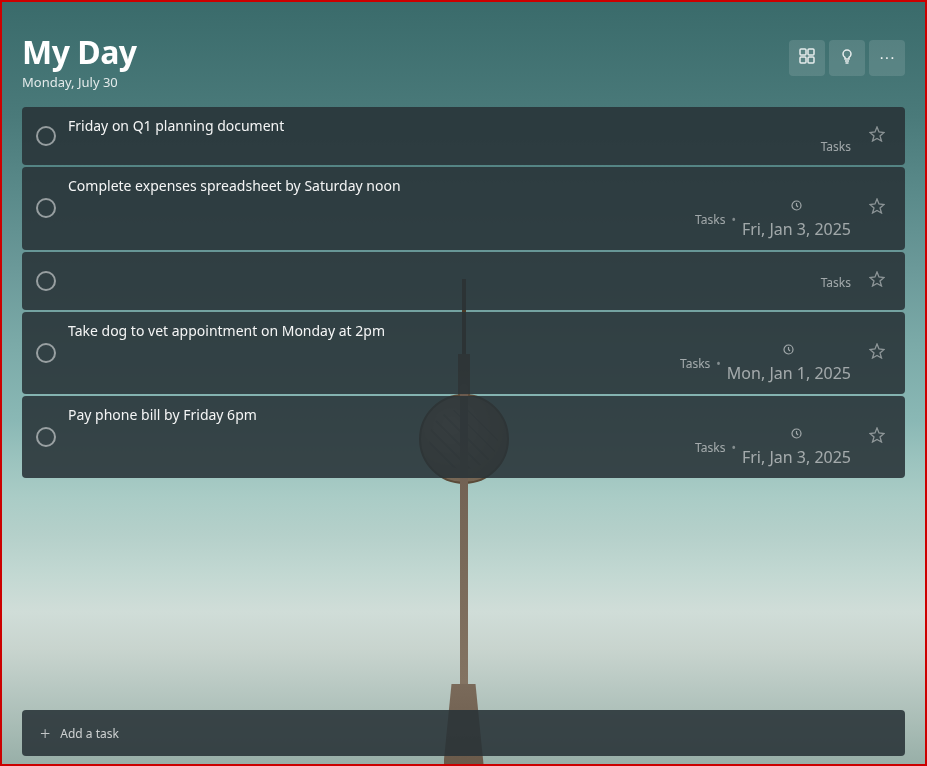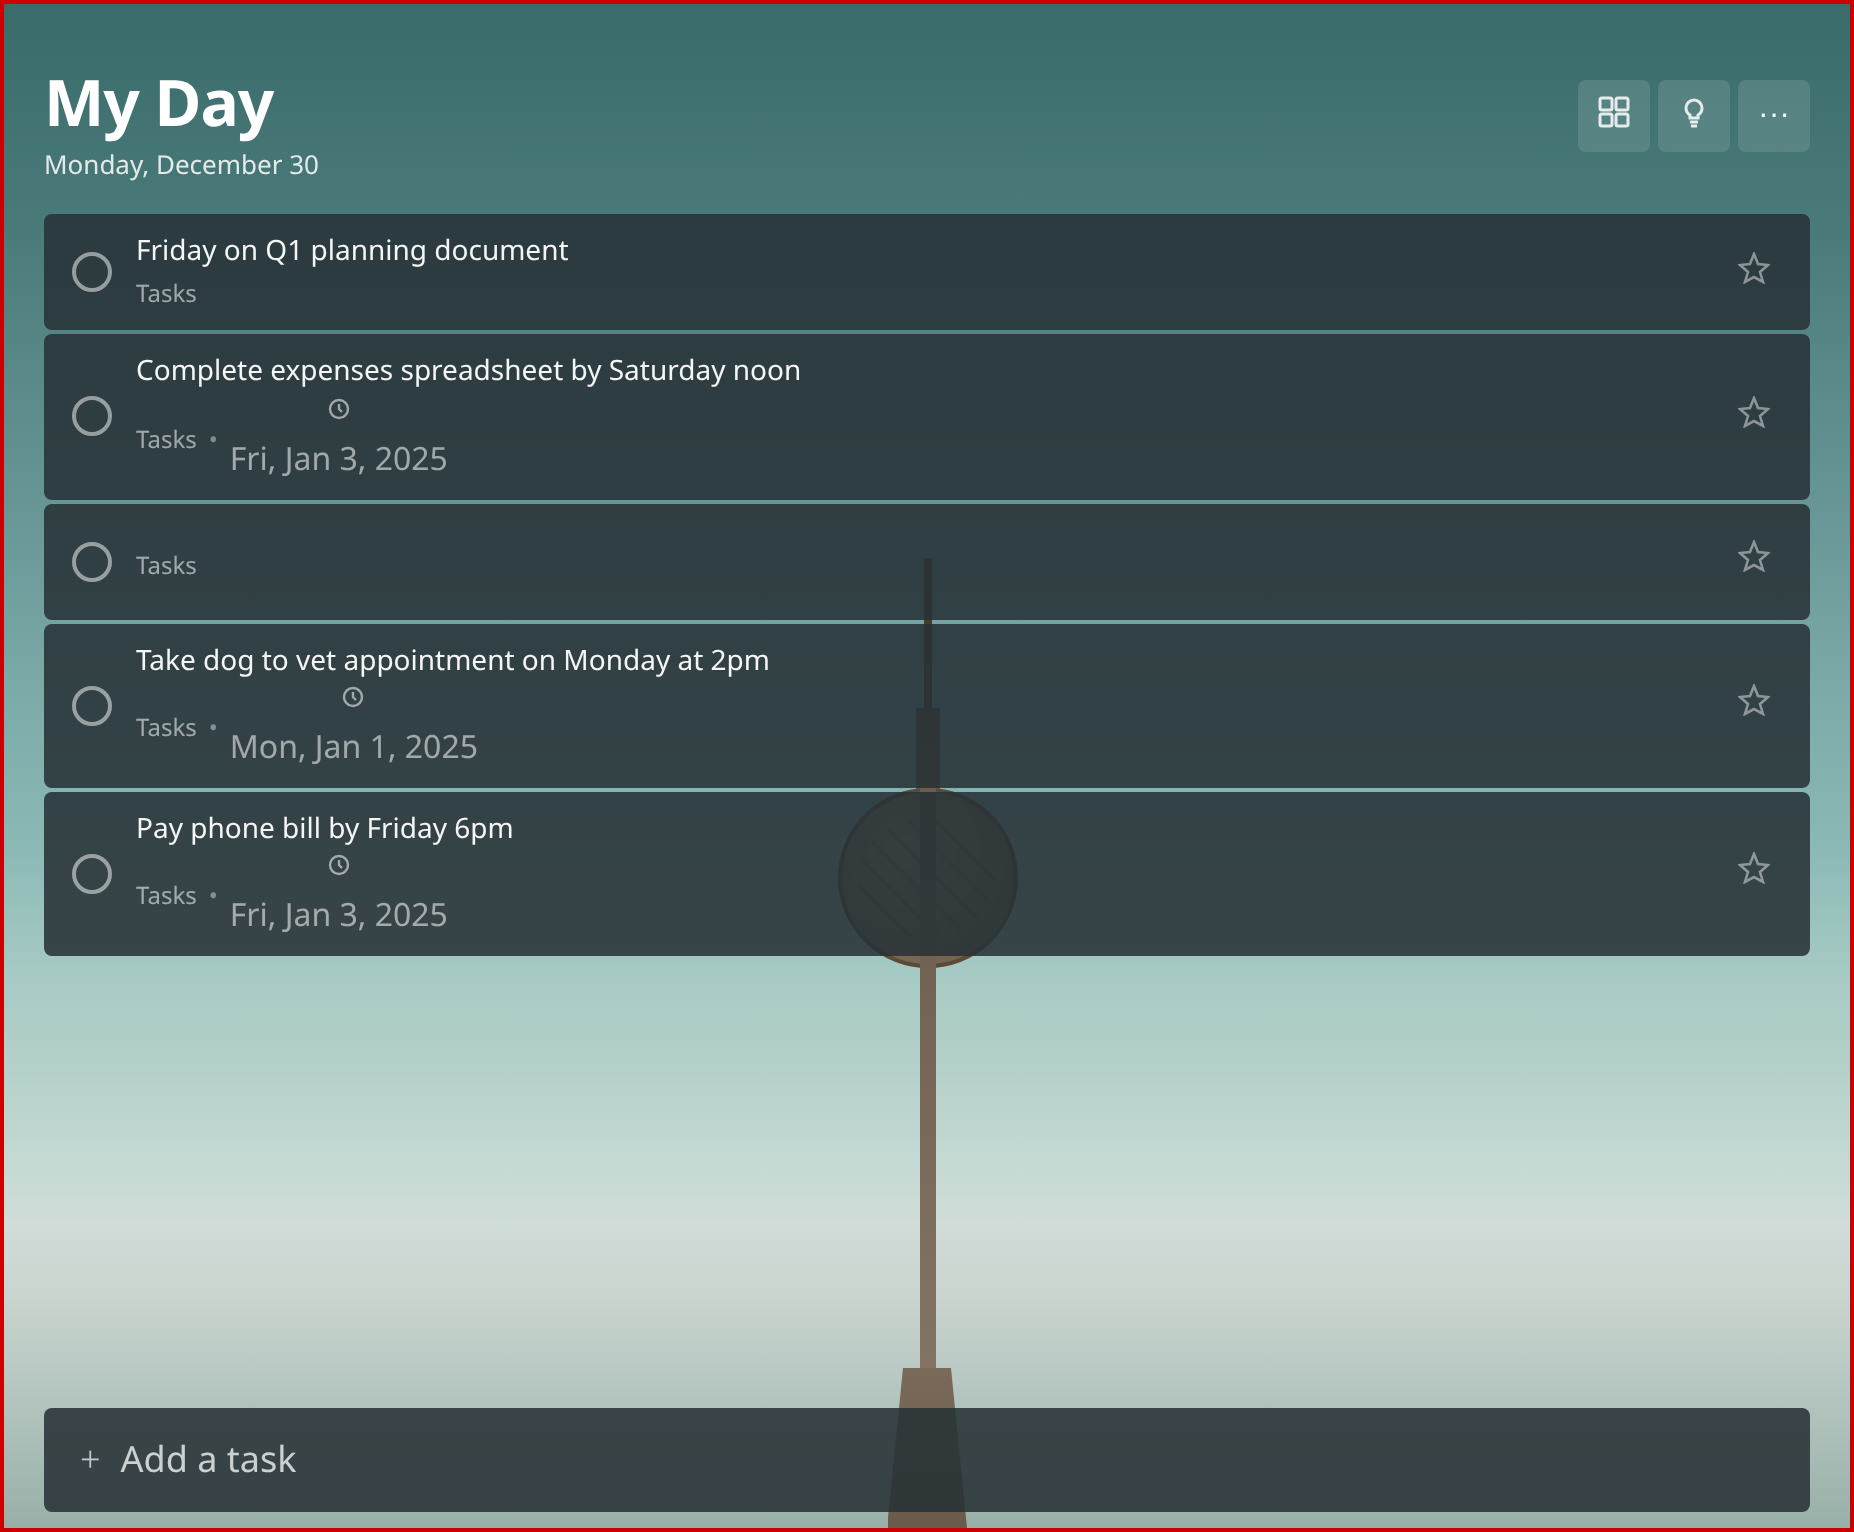--- a/index.html
+++ b/index.html
@@ -222,20 +222,21 @@
       color: rgba(255,255,255,0.95);
       font-weight: 400;
       line-height: 1.3;
     }
 
     .task-meta {
       display: flex;
       align-items: center;
       gap: 6px;
       margin-top: 3px;
+      justify-content: flex-end;
     }
 
     .task-list-name {
       font-size: 12px;
       color: rgba(255,255,255,0.55);
     }
 
     .task-dot {
       font-size: 12px;
       color: rgba(255,255,255,0.4);
@@ -286,21 +287,21 @@
     }
 
     .add-icon {
       font-size: 18px;
       color: rgba(255,255,255,0.7);
       font-weight: 300;
       line-height: 1;
     }
 
     .add-label {
-      font-size: 18px;
+      font-size: 12px;
       color: rgba(255,255,255,0.75);
     }
   </style>
 </head>
 <body>
 
 <div class="app-container">
 
   <div class="bg-image"></div>
 
@@ -310,21 +311,21 @@
     <div class="tower-sphere"></div>
     <div class="tower-shaft"></div>
     <div class="tower-base"></div>
   </div>
 
   <div class="panel">
 
     <div class="header">
       <div class="header-left">
         <div class="app-title">My Day</div>
-        <div class="app-date">Monday, December 30</div>
+        <div class="app-date">Monday, July 30</div>
       </div>
       <div class="header-actions">
         <button class="icon-btn" title="Layout">
           <span>
             <svg width="16" height="16" viewBox="0 0 16 16" fill="none" stroke="rgba(255,255,255,0.85)" stroke-width="1.5">
               <rect x="1" y="1" width="6" height="6" rx="1"></rect>
               <rect x="9" y="1" width="6" height="6" rx="1"></rect>
               <rect x="1" y="9" width="6" height="6" rx="1"></rect>
               <rect x="9" y="9" width="6" height="6" rx="1"></rect>
             </svg>

